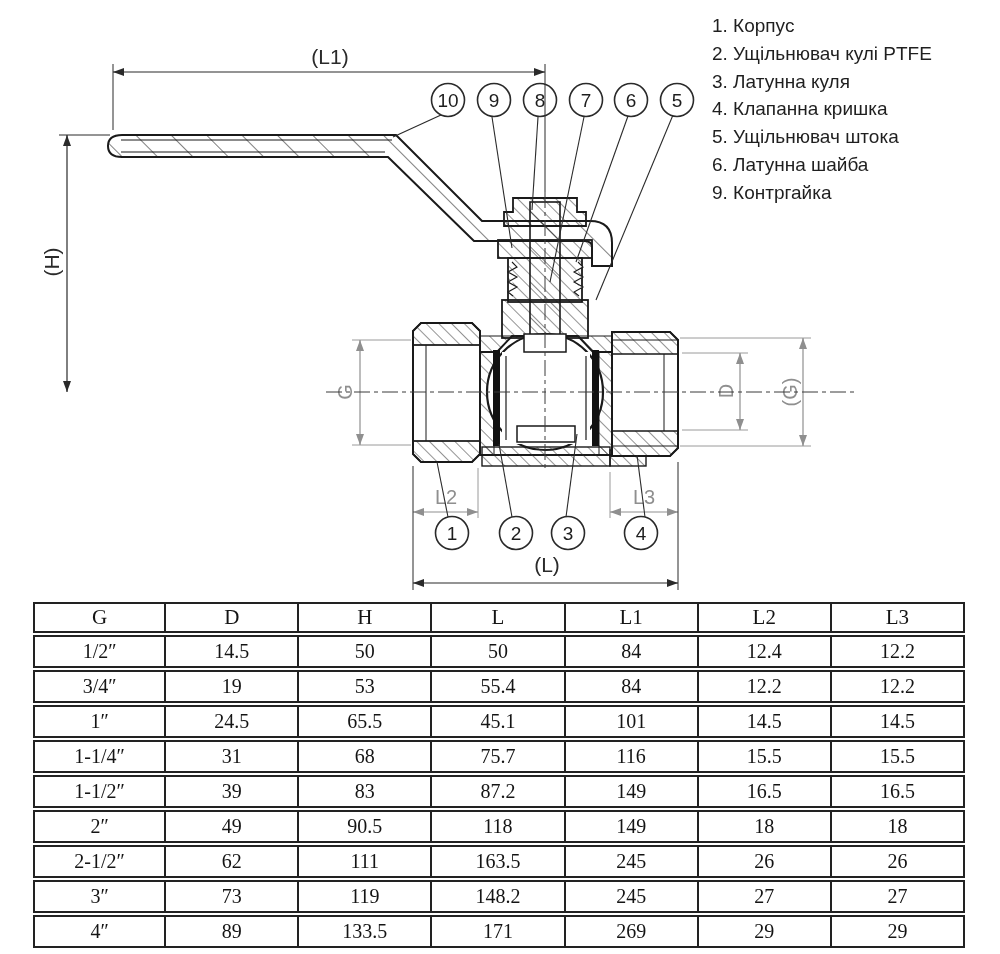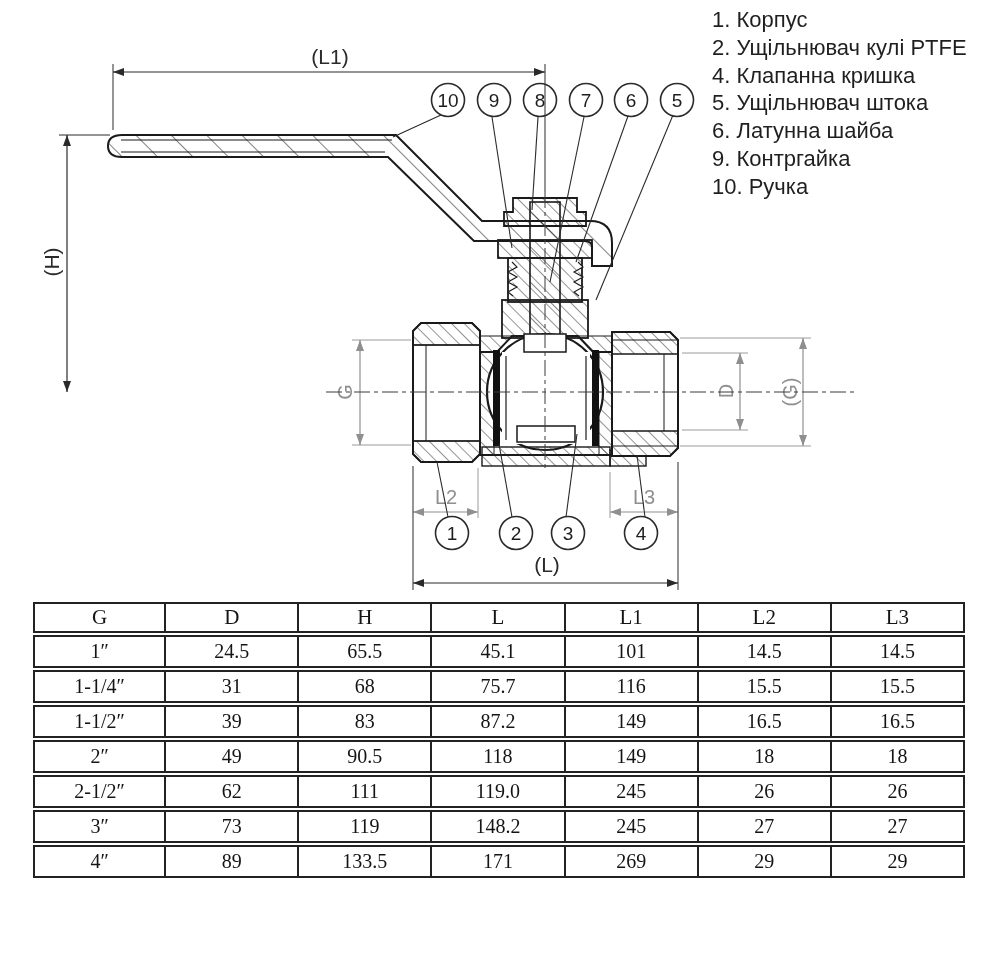--- a/index.html
+++ b/index.html
@@ -1,20 +1,20 @@
 <!DOCTYPE html>
 <html><head>
 <meta charset="utf-8">
 <style>
   html,body{margin:0;padding:0;background:#ffffff;}
   .stage{position:relative;width:1000px;height:954px;background:#fff;overflow:hidden;
          font-family:"Liberation Sans",sans-serif;}
   .drawing{position:absolute;left:0;top:0;width:1000px;height:598px;}
-  .parts{position:absolute;left:712px;top:6px;width:288px;color:#1f1f1f;
-         font-size:22px;line-height:27.8px;font-family:"Liberation Sans",sans-serif;}
+  .parts{position:absolute;left:712px;top:12px;width:288px;color:#1f1f1f;
+         font-size:19px;line-height:27.8px;font-family:"Liberation Sans",sans-serif;}
   .pl-item{white-space:nowrap;}
   .spec{position:absolute;left:33px;top:600px;width:932px;}
   table.dims{width:100%;table-layout:fixed;border-collapse:separate;border-spacing:0 2px;
              font-family:"Liberation Serif",serif;color:#141414;}
   table.dims td{border-top:2px solid #222;border-bottom:2px solid #222;border-right:2px solid #222;
                 text-align:center;vertical-align:middle;height:29px;font-size:20px;
                 background:#fff;padding:0;}
   table.dims td:first-child{border-left:2px solid #222;}
   table.dims tr.hdr td{font-size:21px;height:27px;}
   svg text{font-family:"Liberation Sans",sans-serif;}
@@ -218,40 +218,58 @@
         <text class="callout-num" x="641" y="540" text-anchor="middle" stroke="none" fill="#1d1d1d">4</text>
         </g>
     </g>
 
     <line x1="545" y1="64" x2="545" y2="192" stroke="#2a2a2a" stroke-width="1"></line>
   </svg>
 
   <div class="parts">
     <div class="pl-item">1. Корпус</div>
     <div class="pl-item">2. Ущільнювач кулі PTFE</div>
+    <div class="pl-item">3. Латунна куля</div>
     <div class="pl-item">4. Клапанна кришка</div>
     <div class="pl-item">5. Ущільнювач штока</div>
     <div class="pl-item">6. Латунна шайба</div>
     <div class="pl-item">9. Контргайка</div>
-    <div class="pl-item">10. Ручка</div>
   </div>
 
   <div class="spec">
     <table class="dims">
       <tbody>
         <tr class="hdr">
           <td>G</td>
           <td>D</td>
           <td>H</td>
           <td>L</td>
           <td>L1</td>
           <td>L2</td>
           <td>L3</td>
         </tr>
         <tr>
+          <td>1/2″</td>
+          <td>14.5</td>
+          <td>50</td>
+          <td>50</td>
+          <td>84</td>
+          <td>12.4</td>
+          <td>12.2</td>
+        </tr>
+        <tr>
+          <td>3/4″</td>
+          <td>19</td>
+          <td>53</td>
+          <td>55.4</td>
+          <td>84</td>
+          <td>12.2</td>
+          <td>12.2</td>
+        </tr>
+        <tr>
           <td>1″</td>
           <td>24.5</td>
           <td>65.5</td>
           <td>45.1</td>
           <td>101</td>
           <td>14.5</td>
           <td>14.5</td>
         </tr>
         <tr>
           <td>1-1/4″</td>
@@ -277,21 +295,21 @@
           <td>90.5</td>
           <td>118</td>
           <td>149</td>
           <td>18</td>
           <td>18</td>
         </tr>
         <tr>
           <td>2-1/2″</td>
           <td>62</td>
           <td>111</td>
-          <td>119.0</td>
+          <td>163.5</td>
           <td>245</td>
           <td>26</td>
           <td>26</td>
         </tr>
         <tr>
           <td>3″</td>
           <td>73</td>
           <td>119</td>
           <td>148.2</td>
           <td>245</td>

